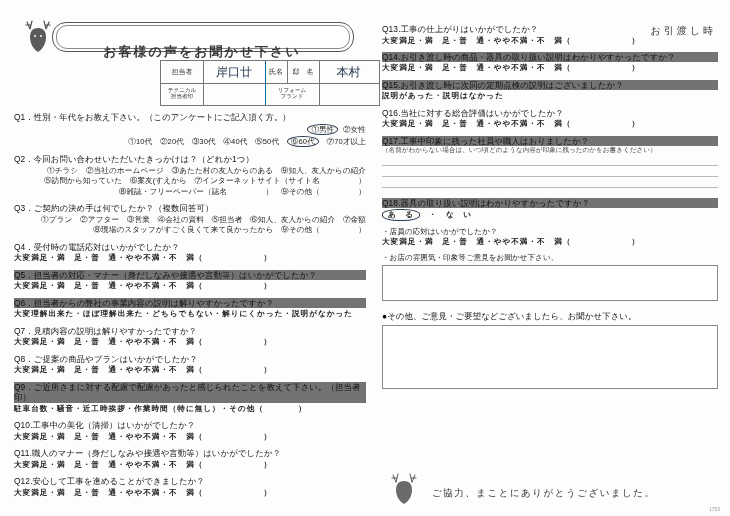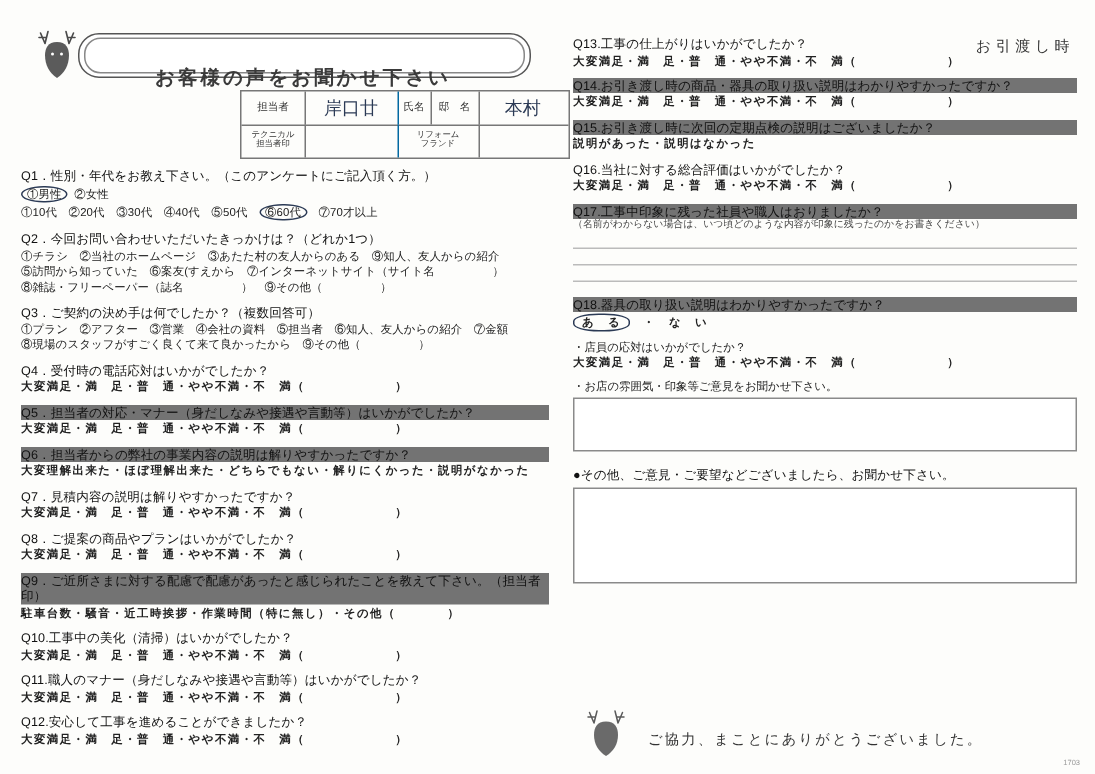--- a/index.html
+++ b/index.html
@@ -24,21 +24,21 @@
   .hand{font-family:"Liberation Serif",serif;color:#2b3a55;font-size:12px;}
 
   
   .col{position:absolute;top:112px;font-size:8.2px;line-height:1.25;color:#1f1f1f;}
   .colL{left:14px;width:352px;}
   .colR{left:382px;top:24px;width:336px;}
 
   .q{margin:0 0 2px 0;position:relative;}
   .qt{font-weight:normal;font-size:8.4px;color:#111;letter-spacing:0.1px;}
   .qt.hl{background:#737373;}
-  .opts{font-size:7.6px;color:#222;margin-top:1px;letter-spacing:0.1px;}
+  .opts{font-size:7.6px;color:#222;margin-top:1px;letter-spacing:0.1px;text-align:right;}
   .sub{font-size:7.6px;color:#222;margin-top:1px;}
   .scale{font-size:7.6px;color:#222;margin-top:1px;letter-spacing:1px;font-weight:bold;}
   .ring{display:inline-block;border:1.1px solid #2b3a55;border-radius:50%;padding:0px 3px;}
   .ringw{display:inline-block;border:1.1px solid #2b3a55;border-radius:45%;padding:0px 5px;}
   .note{font-size:6.6px;color:#444;}
   .sp{height:5px;}
   .spb{height:8px;}
 
   .wline{border-bottom:1px solid #bbb;height:10px;}
   .box{border:1px solid #8a8a8a;background:#fff;}

